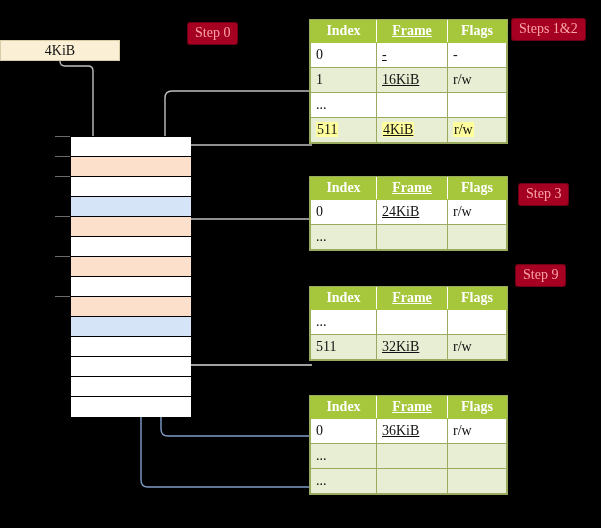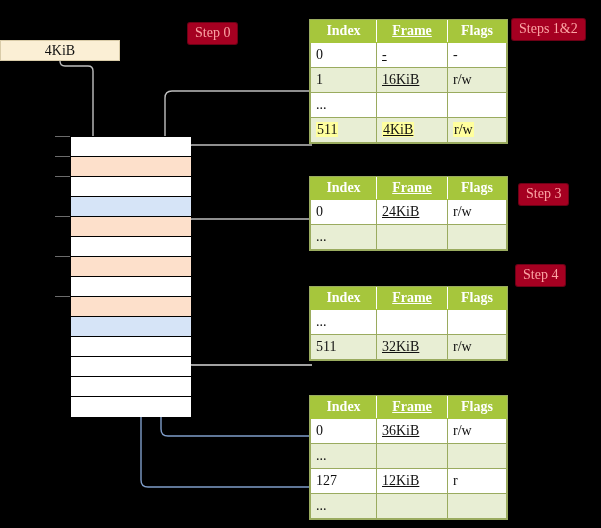--- a/index.html
+++ b/index.html
@@ -196,21 +196,21 @@
       <div class="mem-tick" style="top: 176px;"></div>
       <div class="mem-tick" style="top: 216px;"></div>
       <div class="mem-tick" style="top: 256px;"></div>
       <div class="mem-tick" style="top: 296px;"></div>
     </div>
 
   <div id="badges">
       <div class="step-badge" style="left: 188px; top: 23px;">Step 0</div>
       <div class="step-badge" style="left: 512px; top: 19px;">Steps 1&amp;2</div>
       <div class="step-badge" style="left: 519px; top: 158px; margin-top: 26px;">Step 3</div>
-      <div class="step-badge" style="left: 516px; top: 265px;">Step 4</div>
+      <div class="step-badge" style="left: 516px; top: 265px;">Step 9</div>
     </div>
 
   <table class="ptable" id="table-l4">
       <thead>
         <tr>
           <th class="col-index">Index</th>
           <th class="col-frame">Frame</th>
           <th class="col-flags">Flags</th>
         </tr>
       </thead>
@@ -291,25 +291,20 @@
         <tr class="plain">
           <td class="col-index">0</td>
           <td class="col-frame">36KiB</td>
           <td class="col-flags">r/w</td>
         </tr>
         <tr class="alt">
           <td class="col-index">...</td>
           <td class="col-frame"></td>
           <td class="col-flags"></td>
         </tr>
-        <tr class="plain">
-          <td class="col-index">127</td>
-          <td class="col-frame">12KiB</td>
-          <td class="col-flags">r</td>
-        </tr>
         <tr class="alt">
           <td class="col-index">...</td>
           <td class="col-frame"></td>
           <td class="col-flags"></td>
         </tr>
       </tbody>
     </table>
 
 </div>
 

